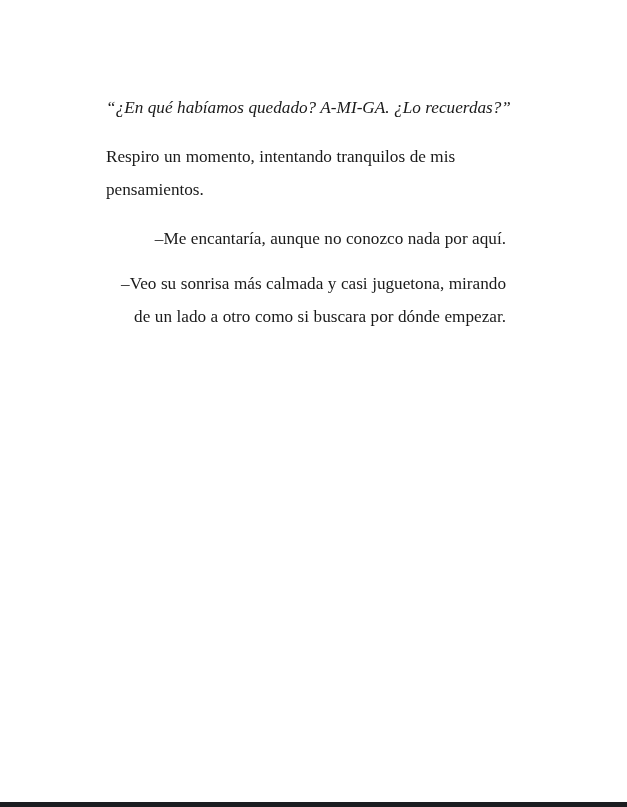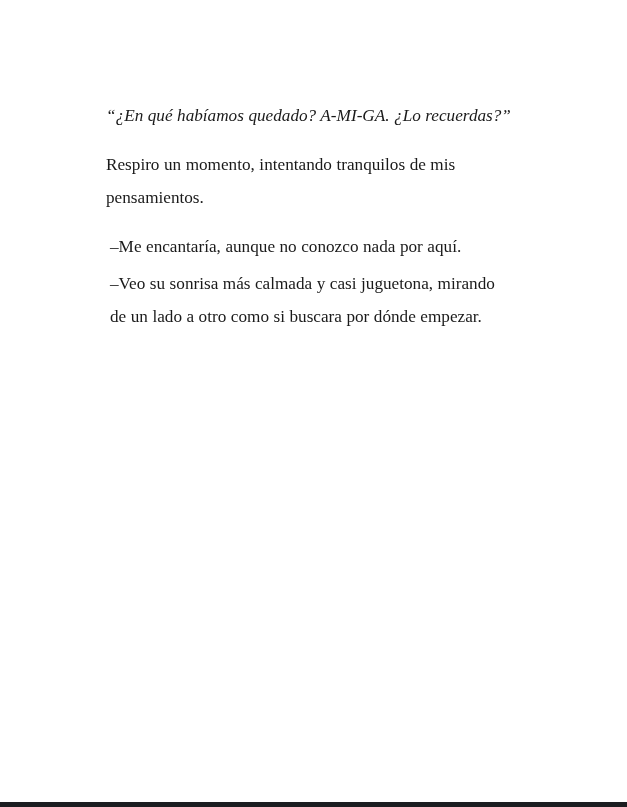--- a/index.html
+++ b/index.html
@@ -27,41 +27,42 @@
   }
 
   .text-column {
     position: absolute;
     left: 106px;
     top: 83px;
     width: 412px;
   }
 
   .para {
-    margin: 16px 0 16px 0;
+    margin: 8px 0 16px 0;
     font-size: 17.2px;
     line-height: 33px;
     color: #1a1a1a;
     text-align: left;
     letter-spacing: 0.0px;
     word-spacing: 0.2px;
     font-weight: 400;
   }
 
   .para.italic {
     font-style: italic;
   }
 
   
   .dialogue-block {
     margin: 0;
   }
 
   .dialogue-block .para {
-    margin: 4px;
+    margin: 12px;
+    text-align: right;
   }
 
   .bottom-rule {
     position: absolute;
     left: 0;
     bottom: 0;
     width: 627px;
     height: 5px;
     background: #1b1d20;
   }

